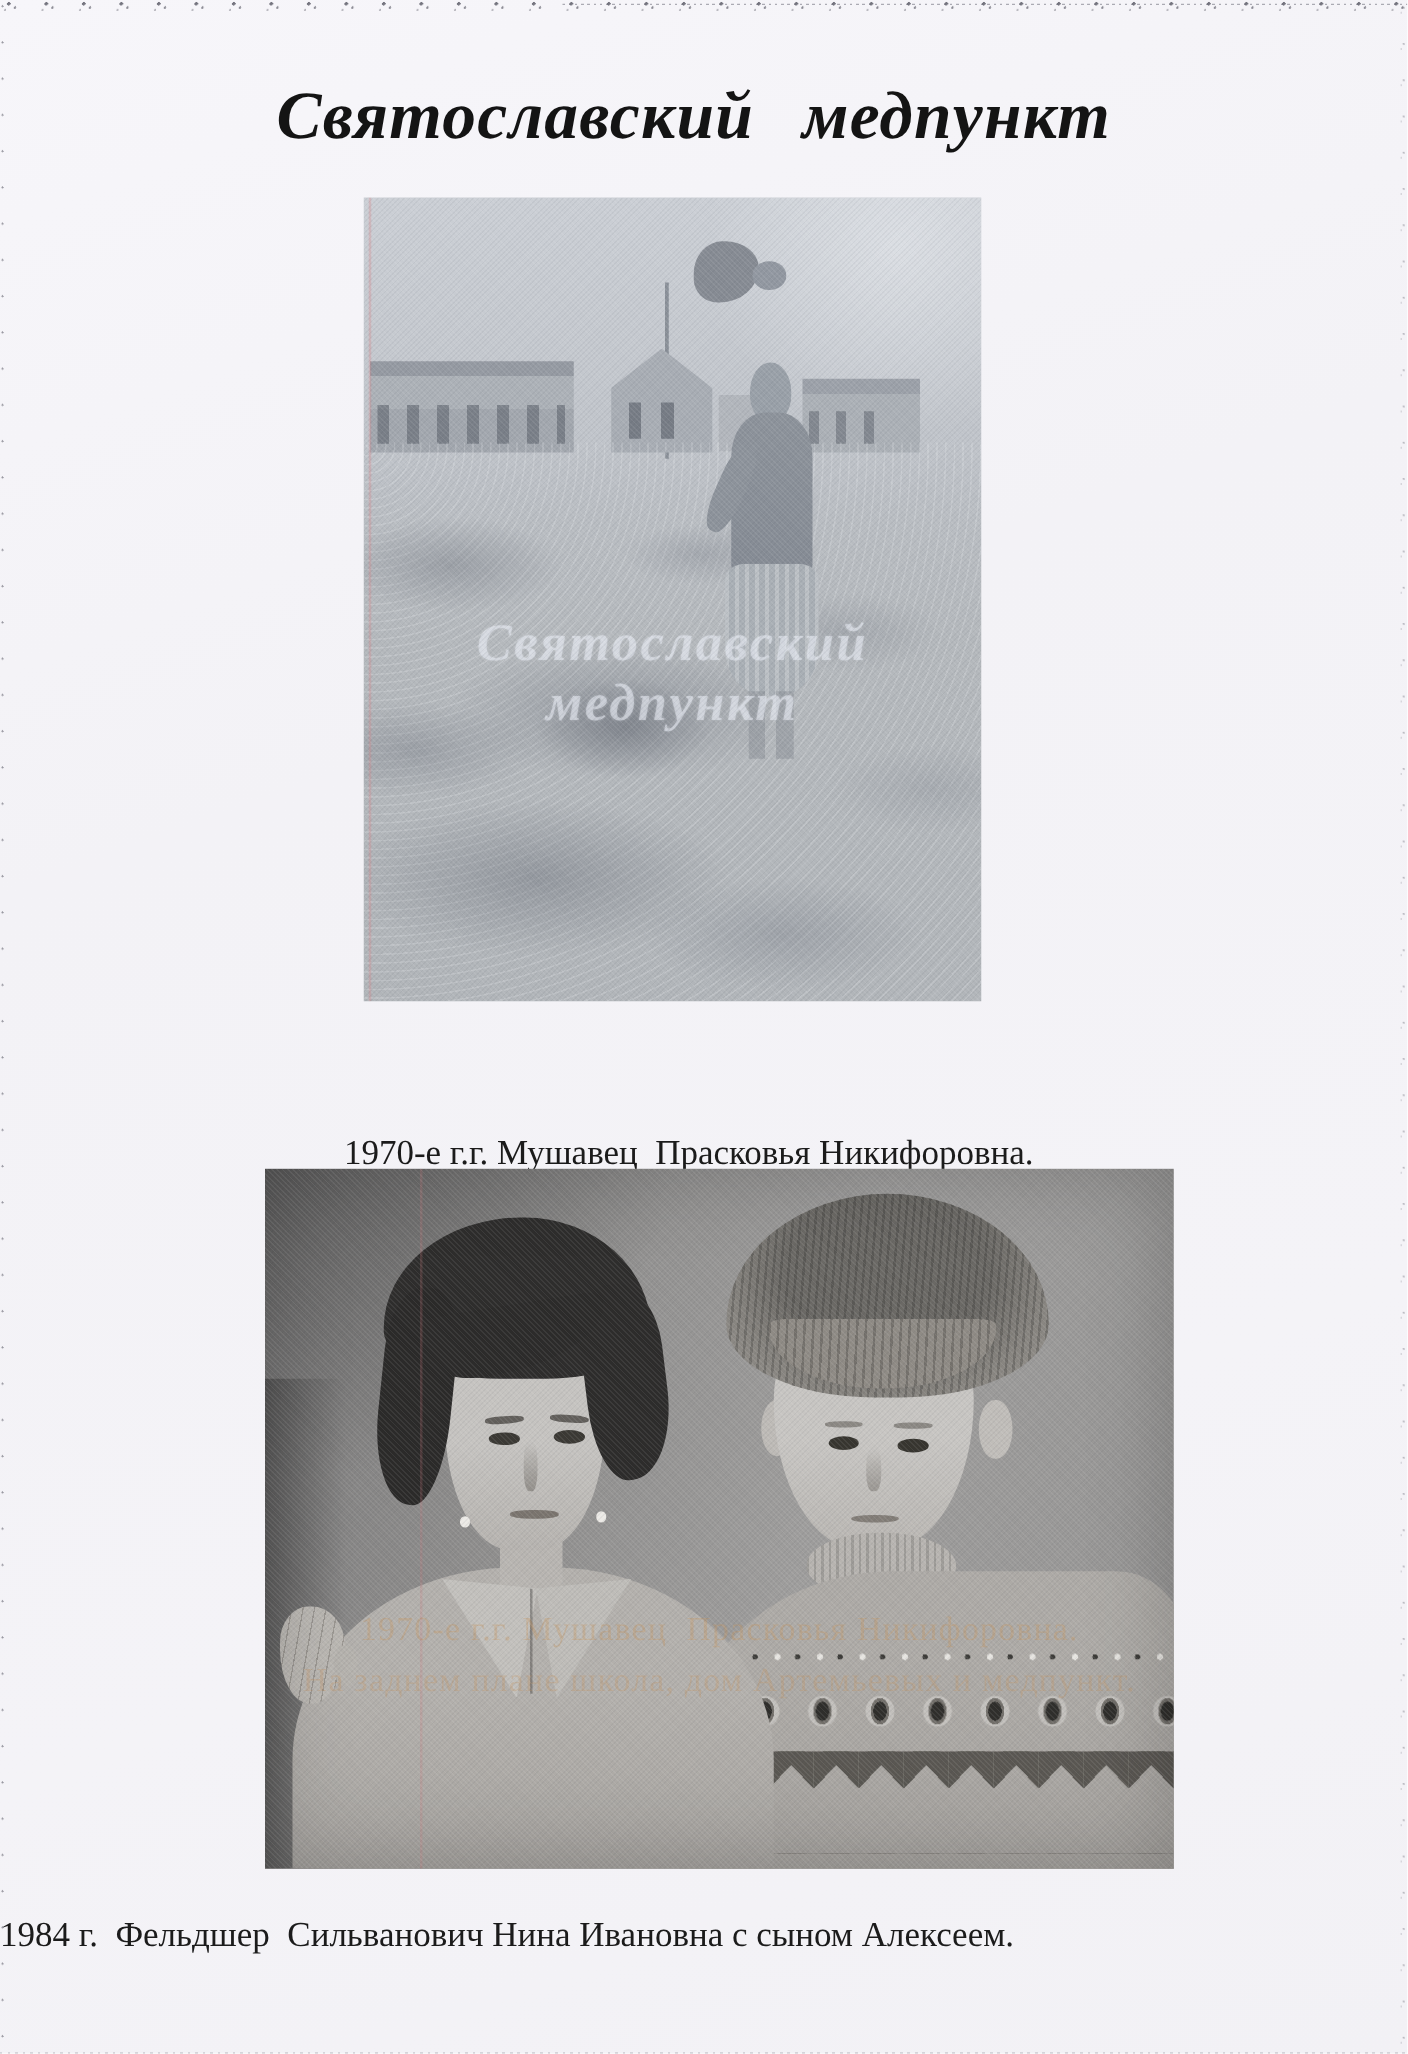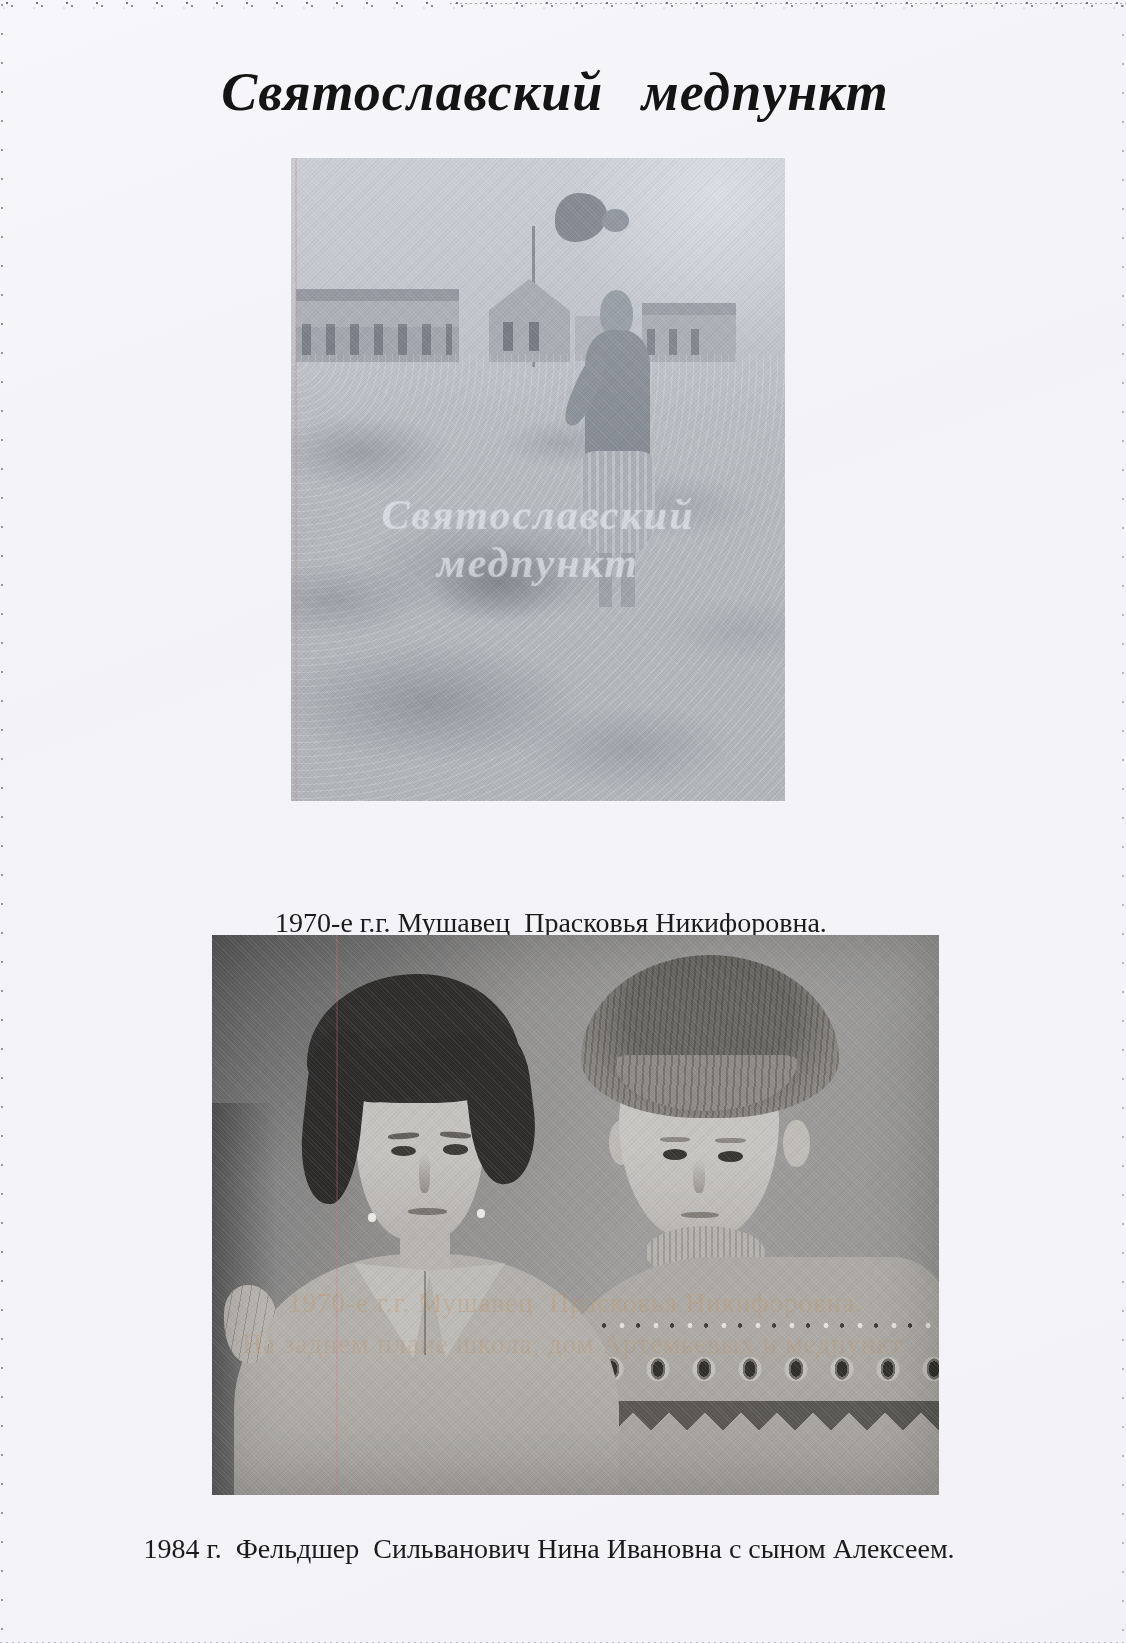--- a/index.html
+++ b/index.html
@@ -172,21 +172,21 @@
   .p2-ghost1{left:0;top:63%;width:100%;text-align:center;z-index:22;font-size:27px;
       letter-spacing:1px;color:rgba(196,146,92,.34);white-space:pre-wrap}
   .p2-ghost2{left:0;top:70.3%;width:100%;text-align:center;z-index:22;font-size:27px;
       letter-spacing:1px;color:rgba(196,146,92,.3);white-space:pre-wrap}
   .p2-vignette{inset:0;z-index:24;box-shadow:inset 0 0 70px rgba(0,0,0,.22)}
   .p2-scanline{left:17%;top:0;width:2px;height:100%;background:rgba(205,120,122,.22);z-index:25}
 
   
   .cap1{position:absolute;left:0;top:835px;width:1102px;text-align:center;
       font-size:28px;line-height:35px;color:#1b1b1b;white-space:pre-wrap}
-  .cap2{position:absolute;left:0;top:1533px;width:1098px;text-align:center;
+  .cap2{position:absolute;left:0;top:1533px;width:1098px;
       font-size:28px;color:#1b1b1b;white-space:pre-wrap}
   .cap-line{display:block}
 </style>
 </head>
 <body>
 
 <div class="page">
 
   <div class="edge-top"></div>
   <div class="edge-top-line"></div>

